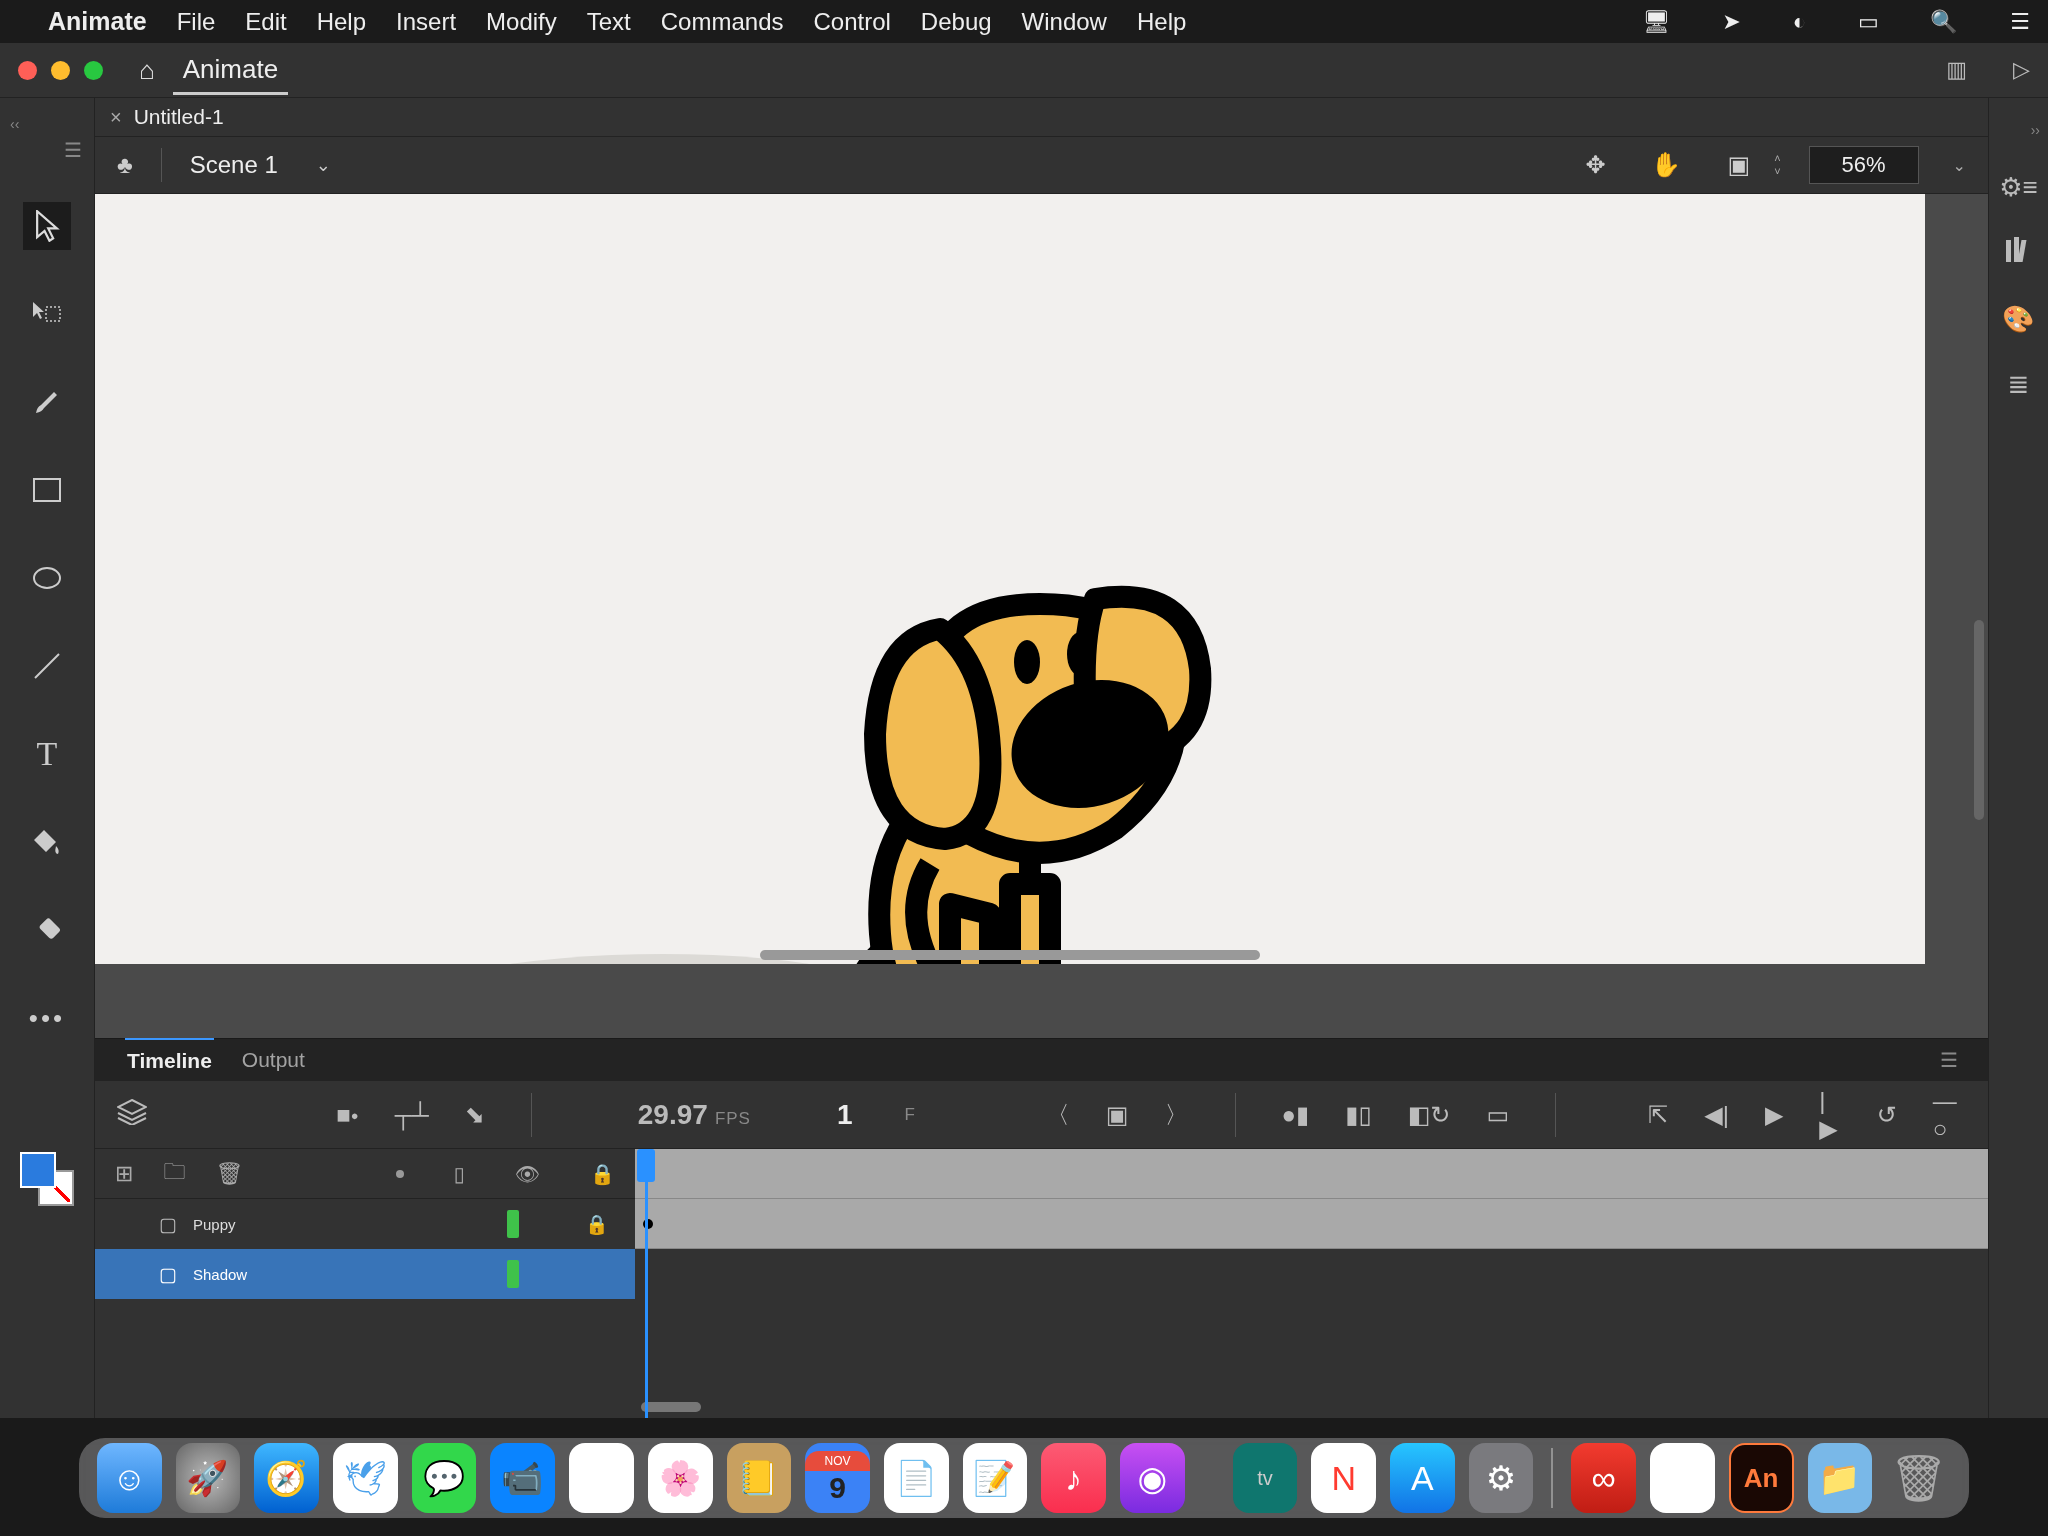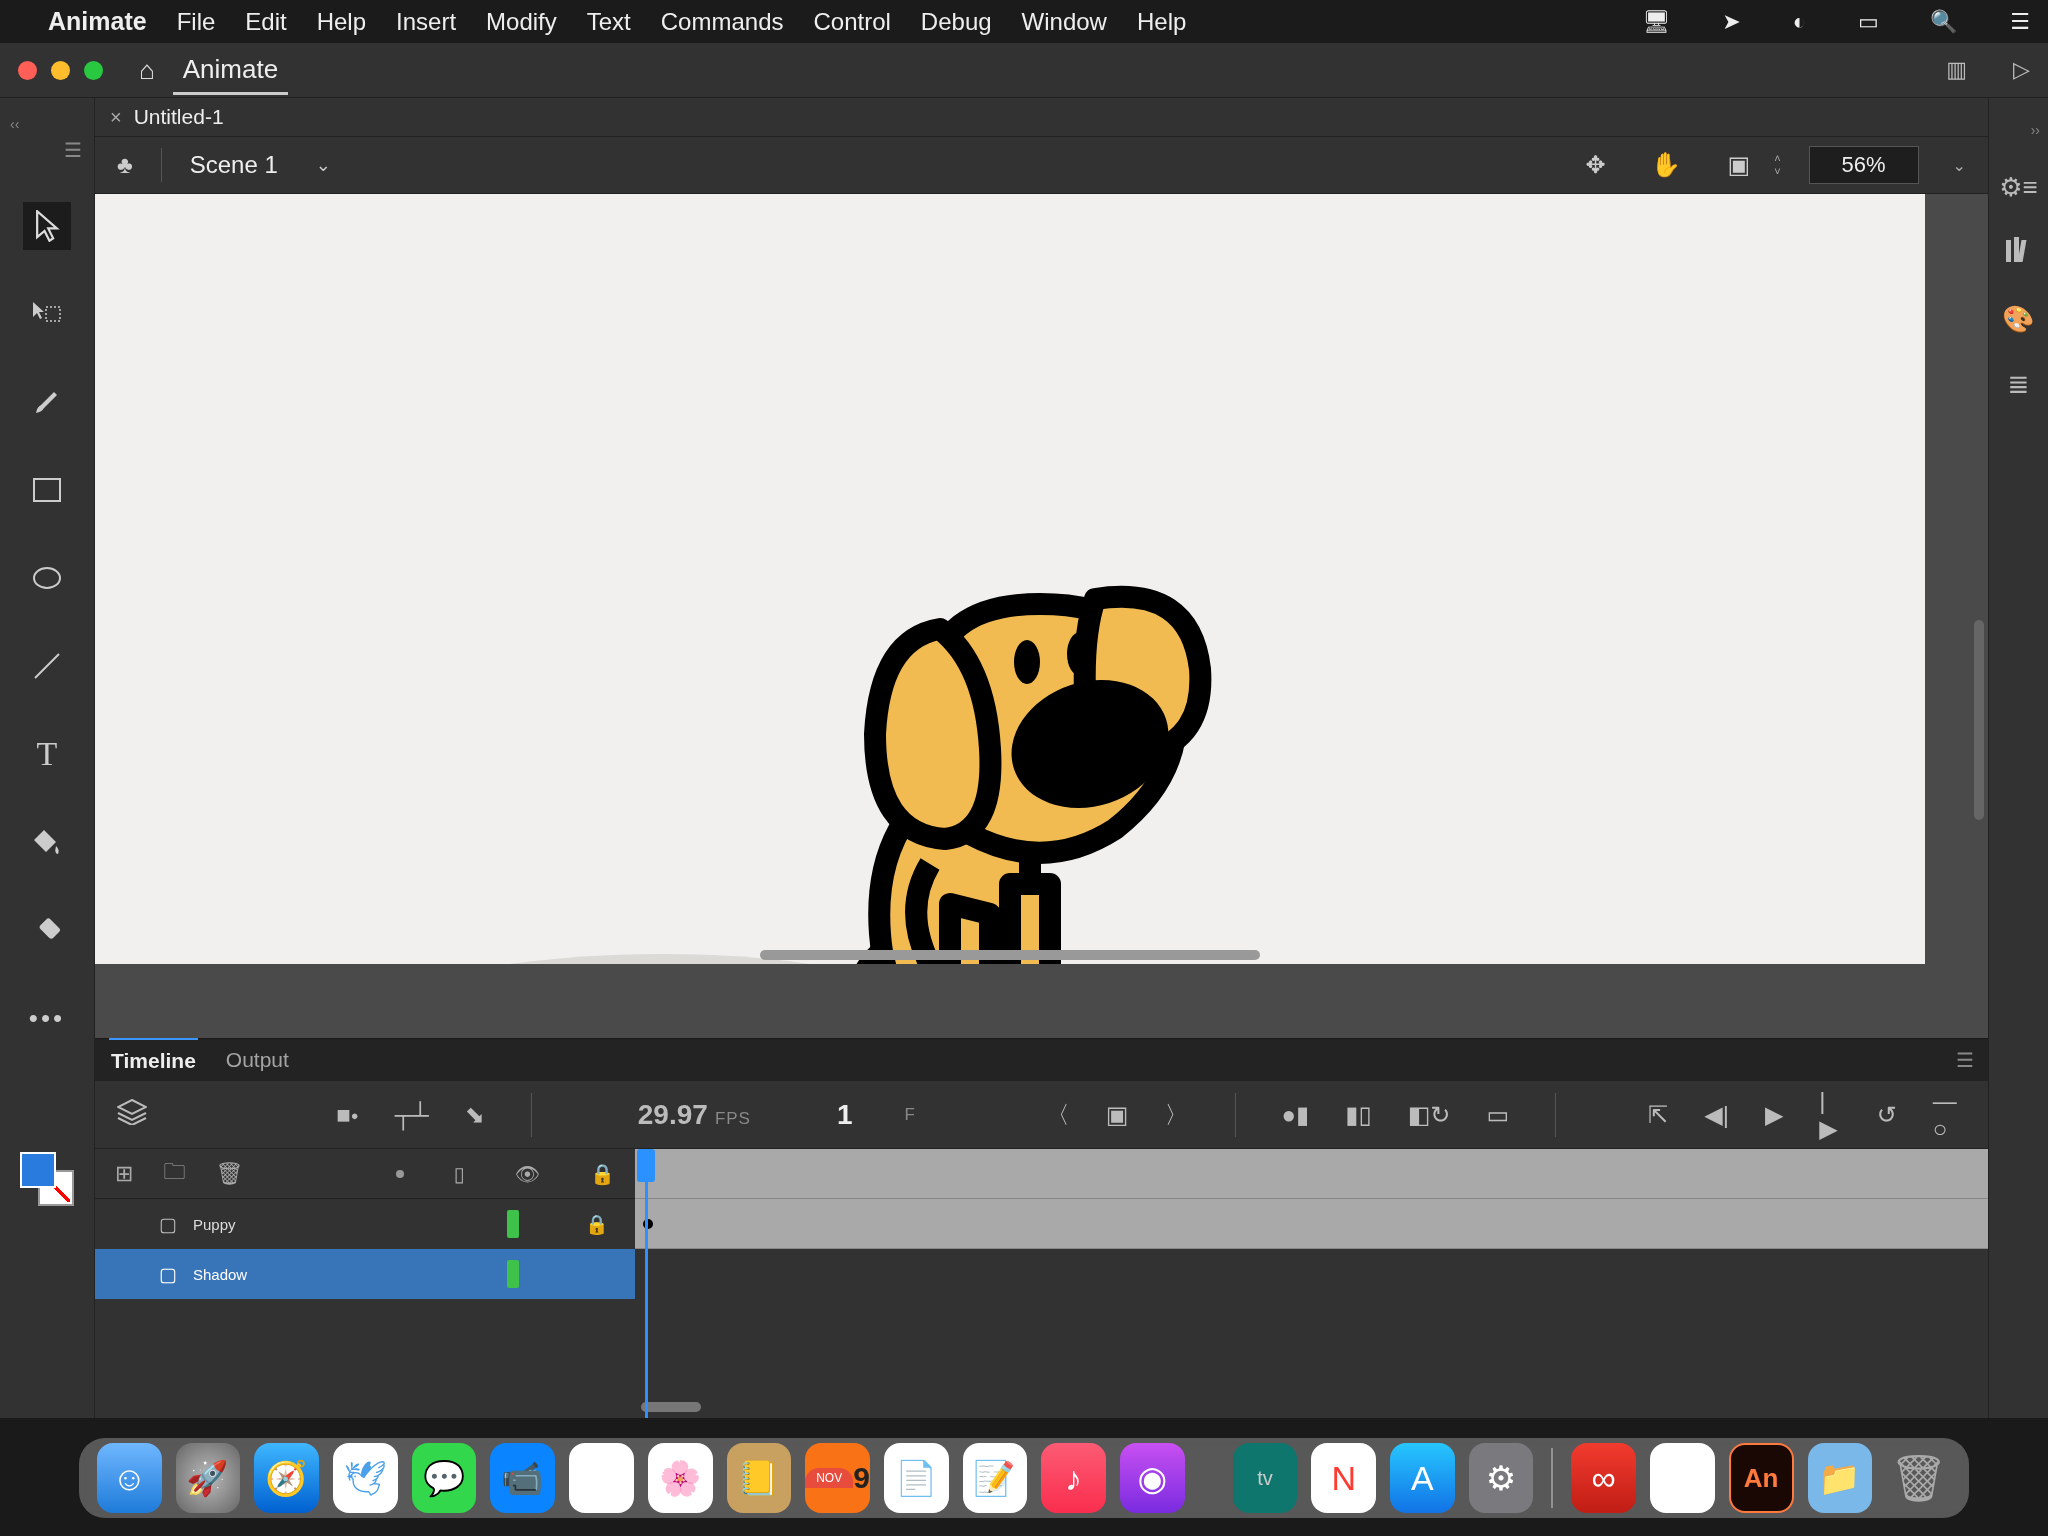--- a/index.html
+++ b/index.html
@@ -56,21 +56,21 @@
 
 .stage-outer { flex: 1; display: flex; background: #4a4a4a; padding: 0; overflow: hidden; position: relative;}
 .stage { background: #f2f0ee; width: 1830px; height: 770px; position: relative; overflow:hidden;}
 .stage .scroll-h { position:absolute; bottom:4px; left:50%; transform:translateX(-50%); width:500px; height:10px; background:#999; border-radius:5px;}
 
 .shadow { position: absolute; left: 290px; top: 760px; width: 520px; height: 110px; background: #dcdad6; border-radius: 50%; transform: skewX(-18deg); }
 .dog { position: absolute; left: 690px; top: 390px; }
 
 
 .timeline-panel { height: 380px; background: #323232; border-top: 1px solid #1a1a1a; display: flex; flex-direction: column; }
-.tl-tabs { height: 42px; display: flex; align-items: center; padding: 0 14px; gap: 26px; background: #232323;}
+.tl-tabs { height: 42px; display: flex; align-items: center; padding: 0 30px; gap: 26px; background: #232323;}
 .tl-tabs .tab { color: #a3a3a3; font-size: 21px; padding: 9px 2px;}
 .tl-tabs .tab.active { color: #eee; font-weight: 600; border-top: 2px solid #3b97ff; }
 .tl-tabs .spacer{flex:1;}
 .tl-tabs .menu-icon{color:#888; font-size:20px;}
 
 .tl-controls { height: 68px; display: flex; align-items: center; padding: 0 22px; gap: 46px; background: #323232; border-bottom:1px solid #222;}
 .tl-controls .grp { display: flex; align-items: center; gap: 36px; }
 .tl-controls .ic { color: #bbb; font-size: 24px; }
 .tl-controls .fps { color: #888; font-size: 24px; display: flex; align-items: baseline; gap: 7px; margin-left: 60px;}
 .tl-controls .fps .n { color: #bbb; font-size: 28px; font-weight:600;}
@@ -383,21 +383,21 @@
 <div class="dock">
   <div class="app" style="background:linear-gradient(#6fb7ff,#1e7bd9);">☺</div>
   <div class="app" style="background:radial-gradient(#bbb,#666);">🚀</div>
   <div class="app" style="background:linear-gradient(#3fb7ff,#0060d0);">🧭</div>
   <div class="app" style="background:#fff;color:#4aa0ea;">🕊</div>
   <div class="app" style="background:#32d74b;">💬</div>
   <div class="app" style="background:#0a84ff;">📹</div>
   <div class="app" style="background:#fff;">🗺</div>
   <div class="app" style="background:#fff;">🌸</div>
   <div class="app" style="background:#c8a060;">📒</div>
-  <div class="app" style="background:#f97316;color:#e33;font-size:12px;">
+  <div class="app" style="background:#3b82f6;color:#e33;flex-direction:column;font-size:12px;">
       <div style="background:#e74c3c;width:100%;text-align:center;border-radius:14px 14px 0 0;color:#fff;font-size:12px;padding:3px 0;">NOV</div>
       <div style="color:#222;font-size:30px;font-weight:600;">9</div>
     </div>
   <div class="app" style="background:#fff;color:#888;">📄</div>
   <div class="app" style="background:#fff;color:#f0a020;">📝</div>
   <div class="app" style="background:linear-gradient(#fc5b74,#fa2e4e);">♪</div>
   <div class="app" style="background:linear-gradient(#c850f2,#7a2be0);">◉</div>
   <div class="app" style="background:#0f766e;color:#ccc;font-size:20px;margin-left:34px;">tv</div>
   <div class="app" style="background:#fff;color:#ff3b30;">N</div>
   <div class="app" style="background:linear-gradient(#27c6ff,#1173e6);">A</div>

